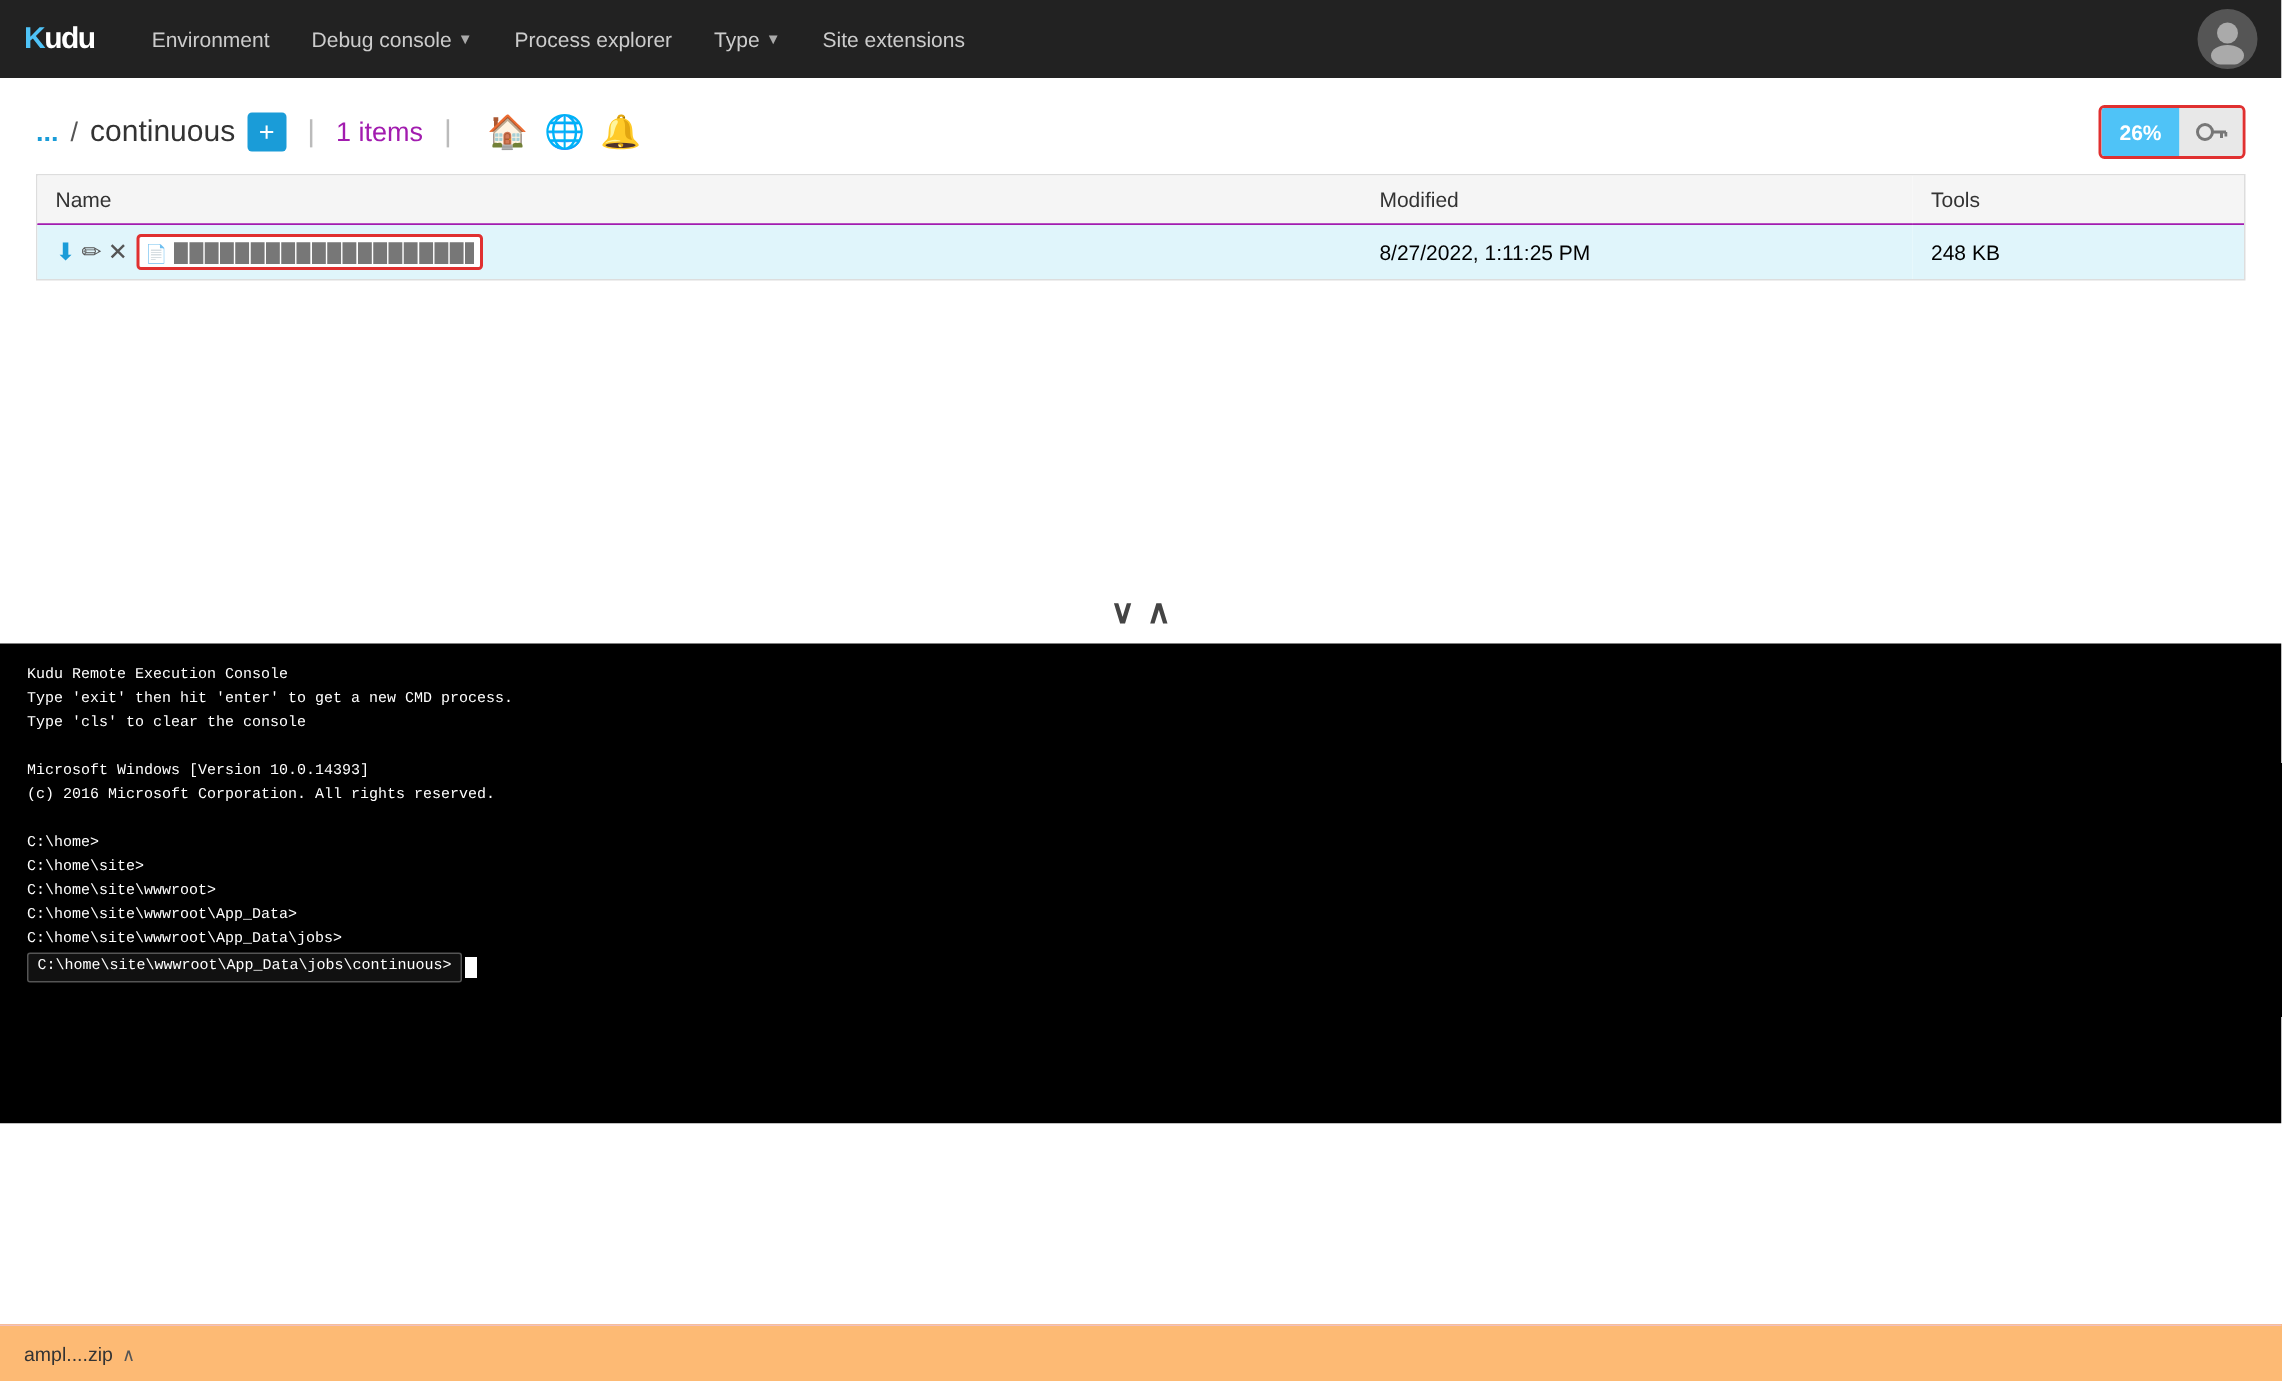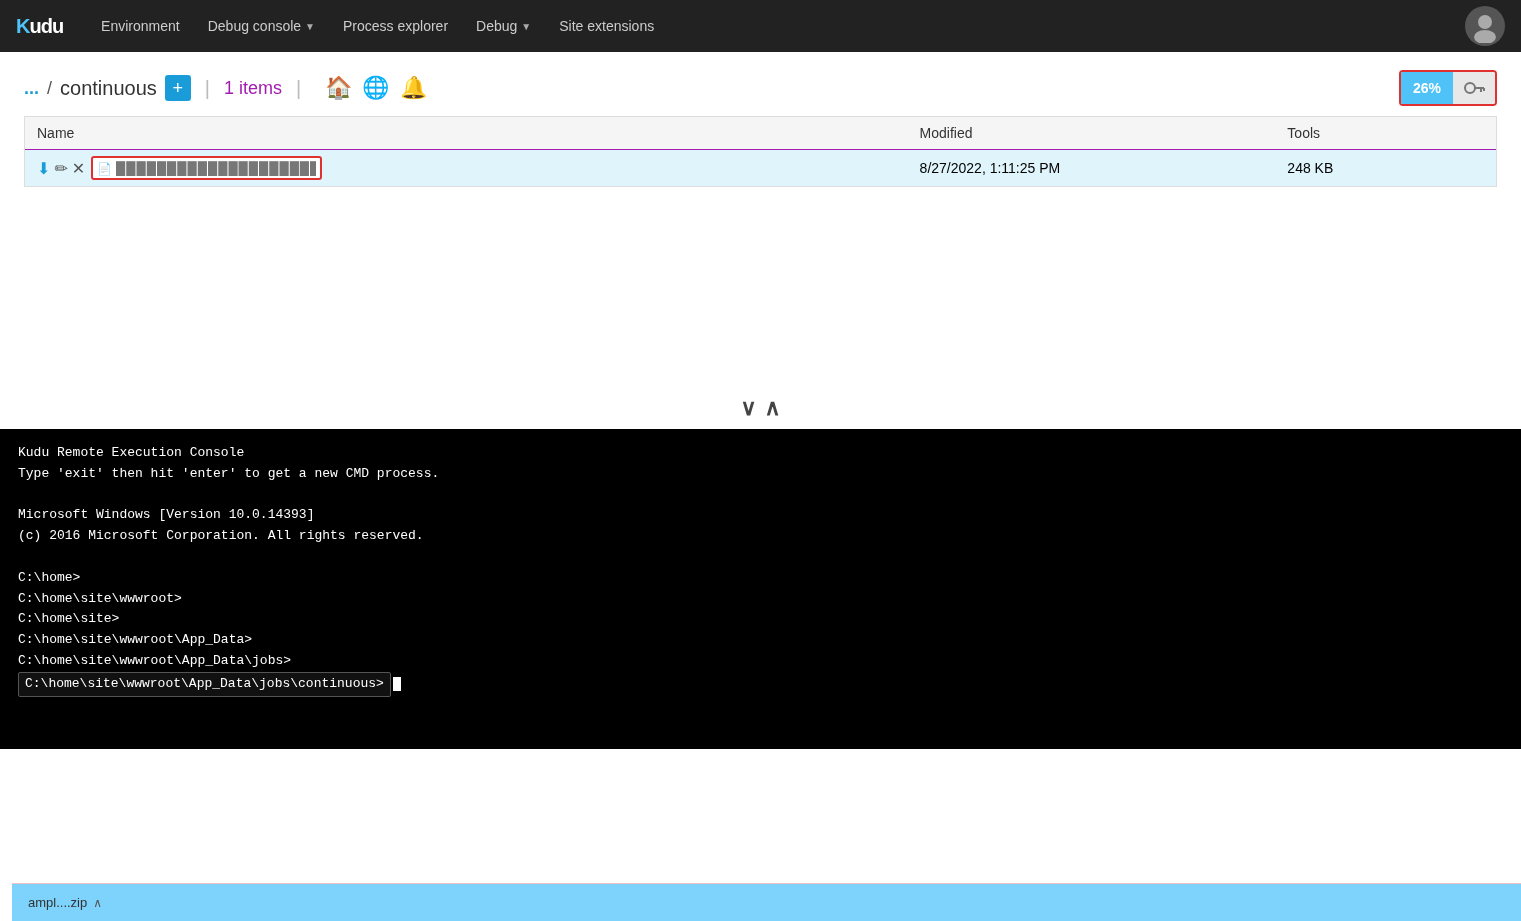--- a/index.html
+++ b/index.html
@@ -202,44 +202,44 @@
       gap: 8px;
       font-size: 20px;
       color: #555;
     }
 
     
     .console-wrapper {
       background: #000;
       color: #fff;
       font-family: 'Courier New', monospace;
-      font-size: 13px;
+      font-size: 10px;
       padding: 14px 18px;
       min-height: 320px;
       line-height: 1.6;
     }
     .console-line { white-space: pre; }
     .console-line.active-line {
       display: flex;
       align-items: center;
     }
     .active-prompt {
       background: #222;
       border: 1px solid #555;
       border-radius: 2px;
       padding: 1px 4px;
     }
 
     
     .bottom-bar {
       position: fixed;
       bottom: 0;
-      left: 12px;
+      left: 0;
       right: 0;
-      background: #7dd3fc;
+      background: #fdba74;
       height: 38px;
       display: flex;
       align-items: center;
       padding: 0 16px;
       gap: 16px;
       border-top: 1px solid #f0c0c0;
       z-index: 100;
     }
     .bottom-bar-item {
       font-size: 13px;
@@ -265,21 +265,21 @@
     <span>Environment</span>
   </div>
   <div class="nav-item">
     <span>Debug console</span>
     <span class="nav-chevron">▼</span>
   </div>
   <div class="nav-item">
     <span>Process explorer</span>
   </div>
   <div class="nav-item">
-    <span>Debug</span>
+    <span>Type</span>
     <span class="nav-chevron">▼</span>
   </div>
   <div class="nav-item">
     <span>Site extensions</span>
   </div>
   <div class="navbar-spacer"></div>
   <div class="navbar-avatar">
     <svg width="34" height="34" viewBox="0 0 34 34">
       <circle cx="17" cy="13" r="7" fill="#aaa"></circle>
       <ellipse cx="17" cy="28" rx="11" ry="7" fill="#aaa"></ellipse>
@@ -356,27 +356,28 @@
 <div class="resize-handle">
   <div class="resize-chevrons">
     <span style="font-size:22px; font-weight:bold; color:#444;">∨</span>
     <span style="font-size:22px; font-weight:bold; color:#444;">∧</span>
   </div>
 </div>
 
 <div class="console-wrapper">
   <div class="console-line">Kudu Remote Execution Console</div>
   <div class="console-line">Type 'exit' then hit 'enter' to get a new CMD process.</div>
+  <div class="console-line">Type 'cls' to clear the console</div>
   <div class="console-line">&nbsp;</div>
   <div class="console-line">Microsoft Windows [Version 10.0.14393]</div>
   <div class="console-line">(c) 2016 Microsoft Corporation. All rights reserved.</div>
   <div class="console-line">&nbsp;</div>
   <div class="console-line">C:\home&gt;</div>
+  <div class="console-line">C:\home\site&gt;</div>
   <div class="console-line">C:\home\site\wwwroot&gt;</div>
-  <div class="console-line">C:\home\site&gt;</div>
   <div class="console-line">C:\home\site\wwwroot\App_Data&gt;</div>
   <div class="console-line">C:\home\site\wwwroot\App_Data\jobs&gt;</div>
   <div class="console-line active-line">
     <span class="active-prompt" style="border:1px solid #555; padding:1px 6px; background:#111;">C:\home\site\wwwroot\App_Data\jobs\continuous&gt;</span>
     <span style="display:inline-block; width:8px; height:14px; background:#fff; margin-left:2px; animation: blink 1s step-end infinite;"></span>
   </div>
 </div>
 
 <div class="bottom-bar">
   <div class="bottom-bar-item">

